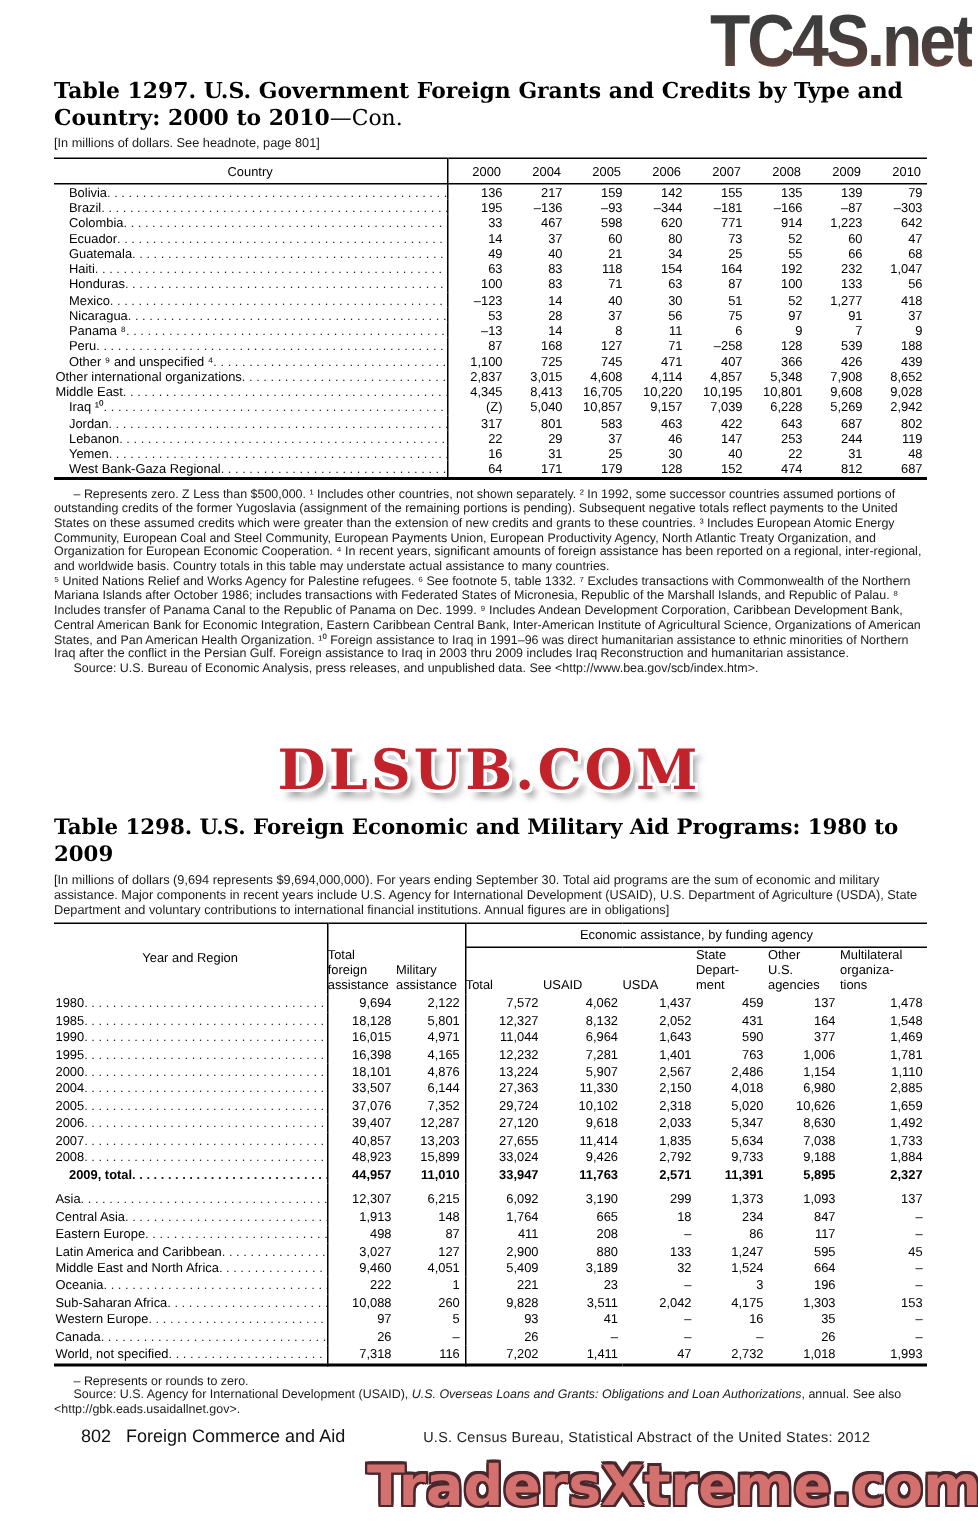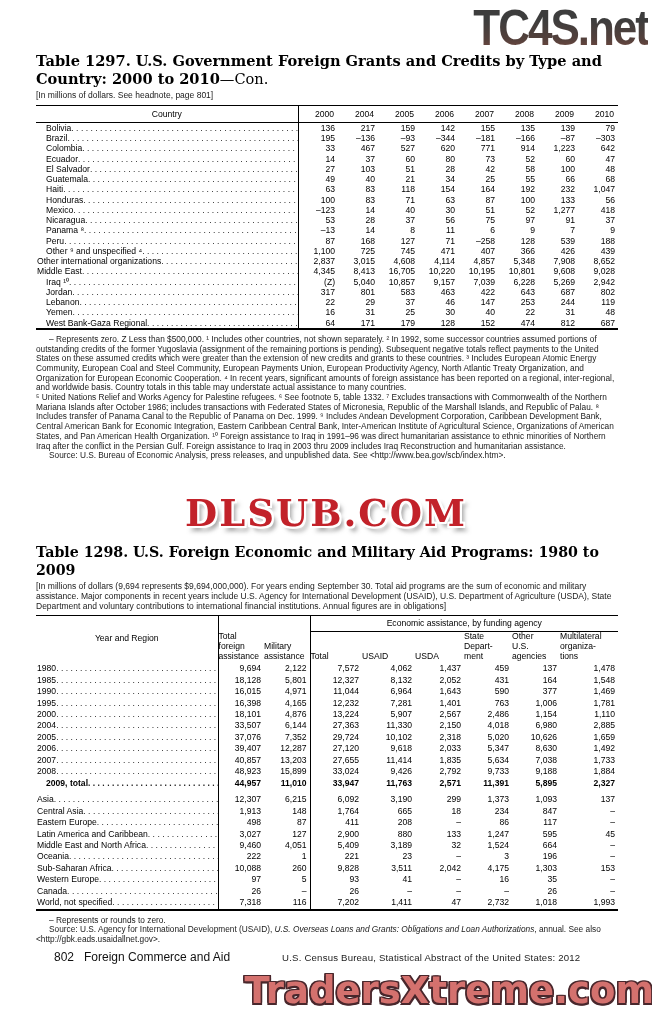--- a/index.html
+++ b/index.html
@@ -150,21 +150,21 @@
         </tr>
         <tr>
           <td class="lbl c1 ind1">
             <span class="inner">
               <span class="txt">Colombia</span>
               <span class="dots"></span>
             </span>
           </td>
           <td class="num c2">33</td>
           <td class="num c3">467</td>
-          <td class="num c4">527</td>
+          <td class="num c4">598</td>
           <td class="num c5">620</td>
           <td class="num c6">771</td>
           <td class="num c7">914</td>
           <td class="num c8">1,223</td>
           <td class="num c9">642</td>
         </tr>
         <tr>
           <td class="lbl c1 ind1">
             <span class="inner">
               <span class="txt">Ecuador</span>
@@ -172,36 +172,20 @@
             </span>
           </td>
           <td class="num c2">14</td>
           <td class="num c3">37</td>
           <td class="num c4">60</td>
           <td class="num c5">80</td>
           <td class="num c6">73</td>
           <td class="num c7">52</td>
           <td class="num c8">60</td>
           <td class="num c9">47</td>
-        </tr>
-        <tr>
-          <td class="lbl c1 ind1">
-            <span class="inner">
-              <span class="txt">El Salvador</span>
-              <span class="dots"></span>
-            </span>
-          </td>
-          <td class="num c2">27</td>
-          <td class="num c3">103</td>
-          <td class="num c4">51</td>
-          <td class="num c5">28</td>
-          <td class="num c6">42</td>
-          <td class="num c7">58</td>
-          <td class="num c8">100</td>
-          <td class="num c9">48</td>
         </tr>
         <tr>
           <td class="lbl c1 ind1">
             <span class="inner">
               <span class="txt">Guatemala</span>
               <span class="dots"></span>
             </span>
           </td>
           <td class="num c2">49</td>
           <td class="num c3">40</td>

